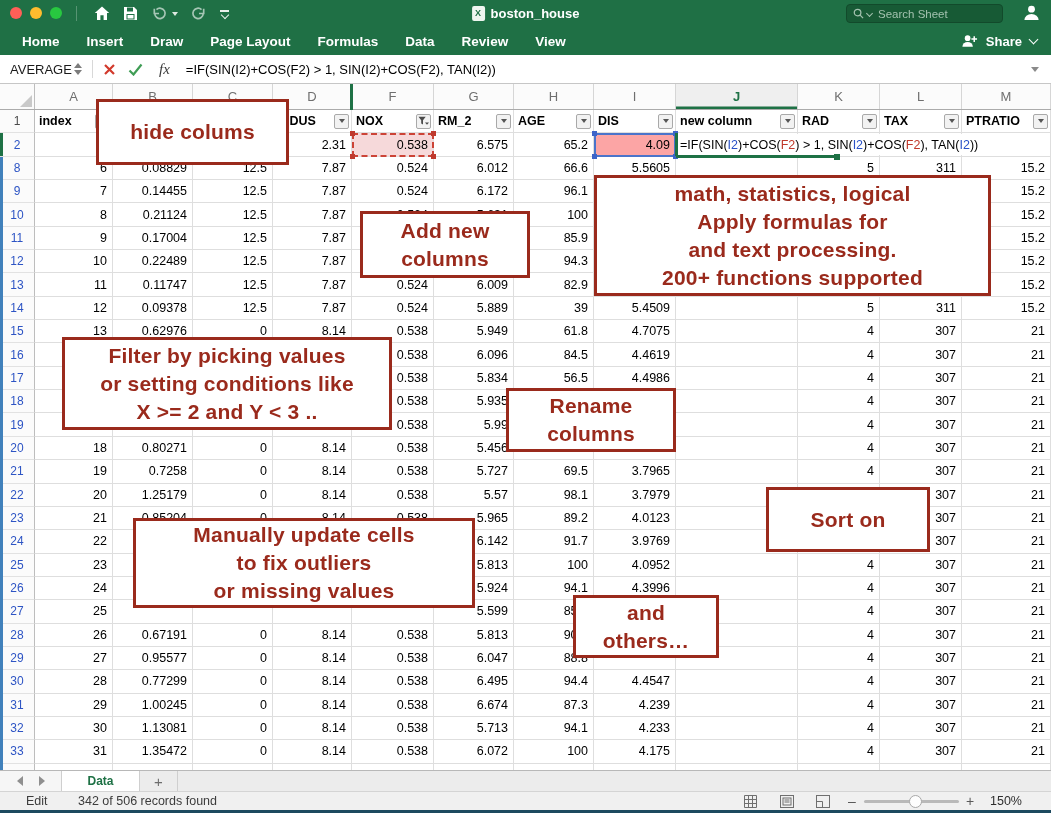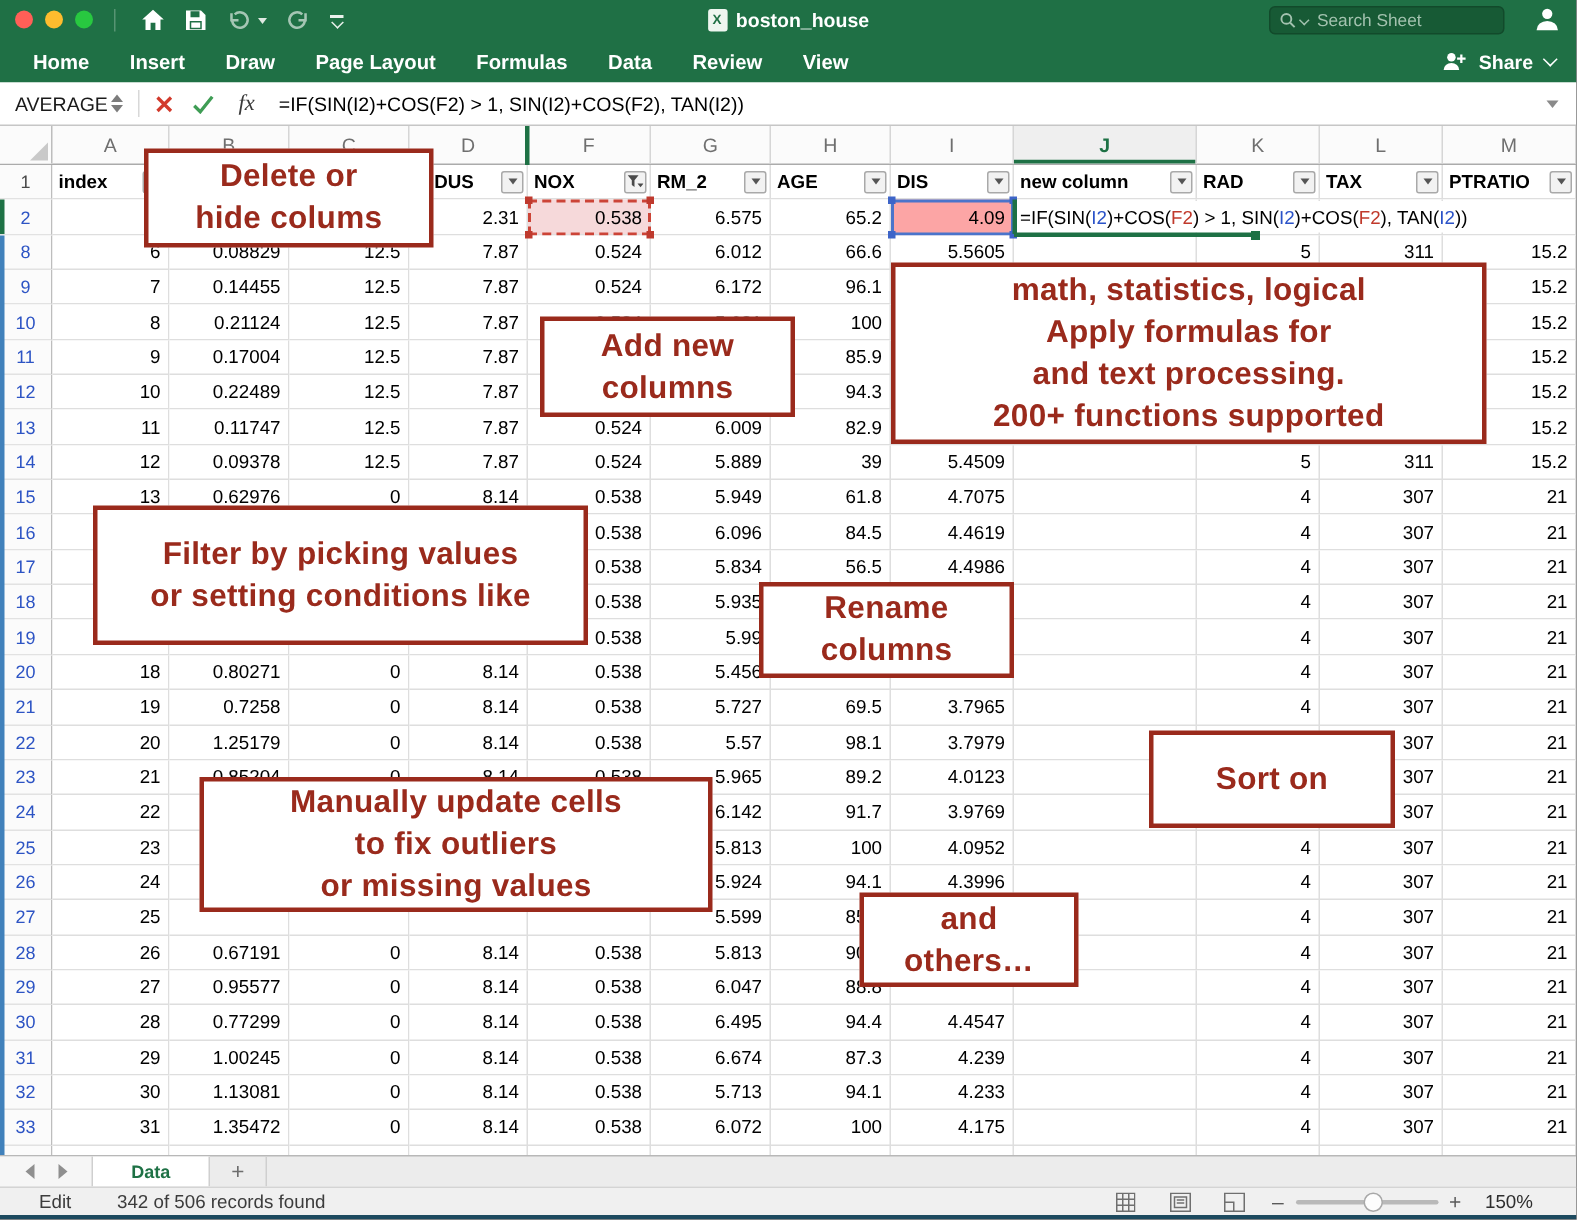--- a/index.html
+++ b/index.html
@@ -747,36 +747,36 @@
   <div class="ov h-blue" style="left:673px;top:131px;"></div>
   <div class="ov h-blue" style="left:592px;top:154px;"></div>
   <div class="ov h-blue" style="left:673px;top:154px;"></div>
   <div class="ov gbar" style="left:675px;top:133px;width:2.5px;height:23px;"></div>
   <div class="ov gbar" style="left:676px;top:155px;width:160px;height:2.5px;"></div>
   <div class="ov gbar" style="left:834px;top:153.5px;width:6px;height:6px;"></div>
   <div class="edge-left"></div>
   <div class="edge-bottom"></div>
 
   <div class="ann" id="ann-0">
-      <div>Delete or</div>
       <div>hide colums</div>
     </div>
   <div class="ann" id="ann-1">
       <div>math, statistics, logical</div>
       <div>Apply formulas for</div>
       <div>and text processing.</div>
       <div>200+ functions supported</div>
     </div>
   <div class="ann" id="ann-2">
       <div>Add new</div>
       <div>columns</div>
     </div>
   <div class="ann" id="ann-3">
       <div>Filter by picking values</div>
       <div>or setting conditions like</div>
+      <div>X &gt;= 2 and Y &lt; 3 ..</div>
     </div>
   <div class="ann" id="ann-4">
       <div>Rename</div>
       <div>columns</div>
     </div>
   <div class="ann" id="ann-5">
       <div>Manually update cells</div>
       <div>to fix outliers</div>
       <div>or missing values</div>
     </div>

